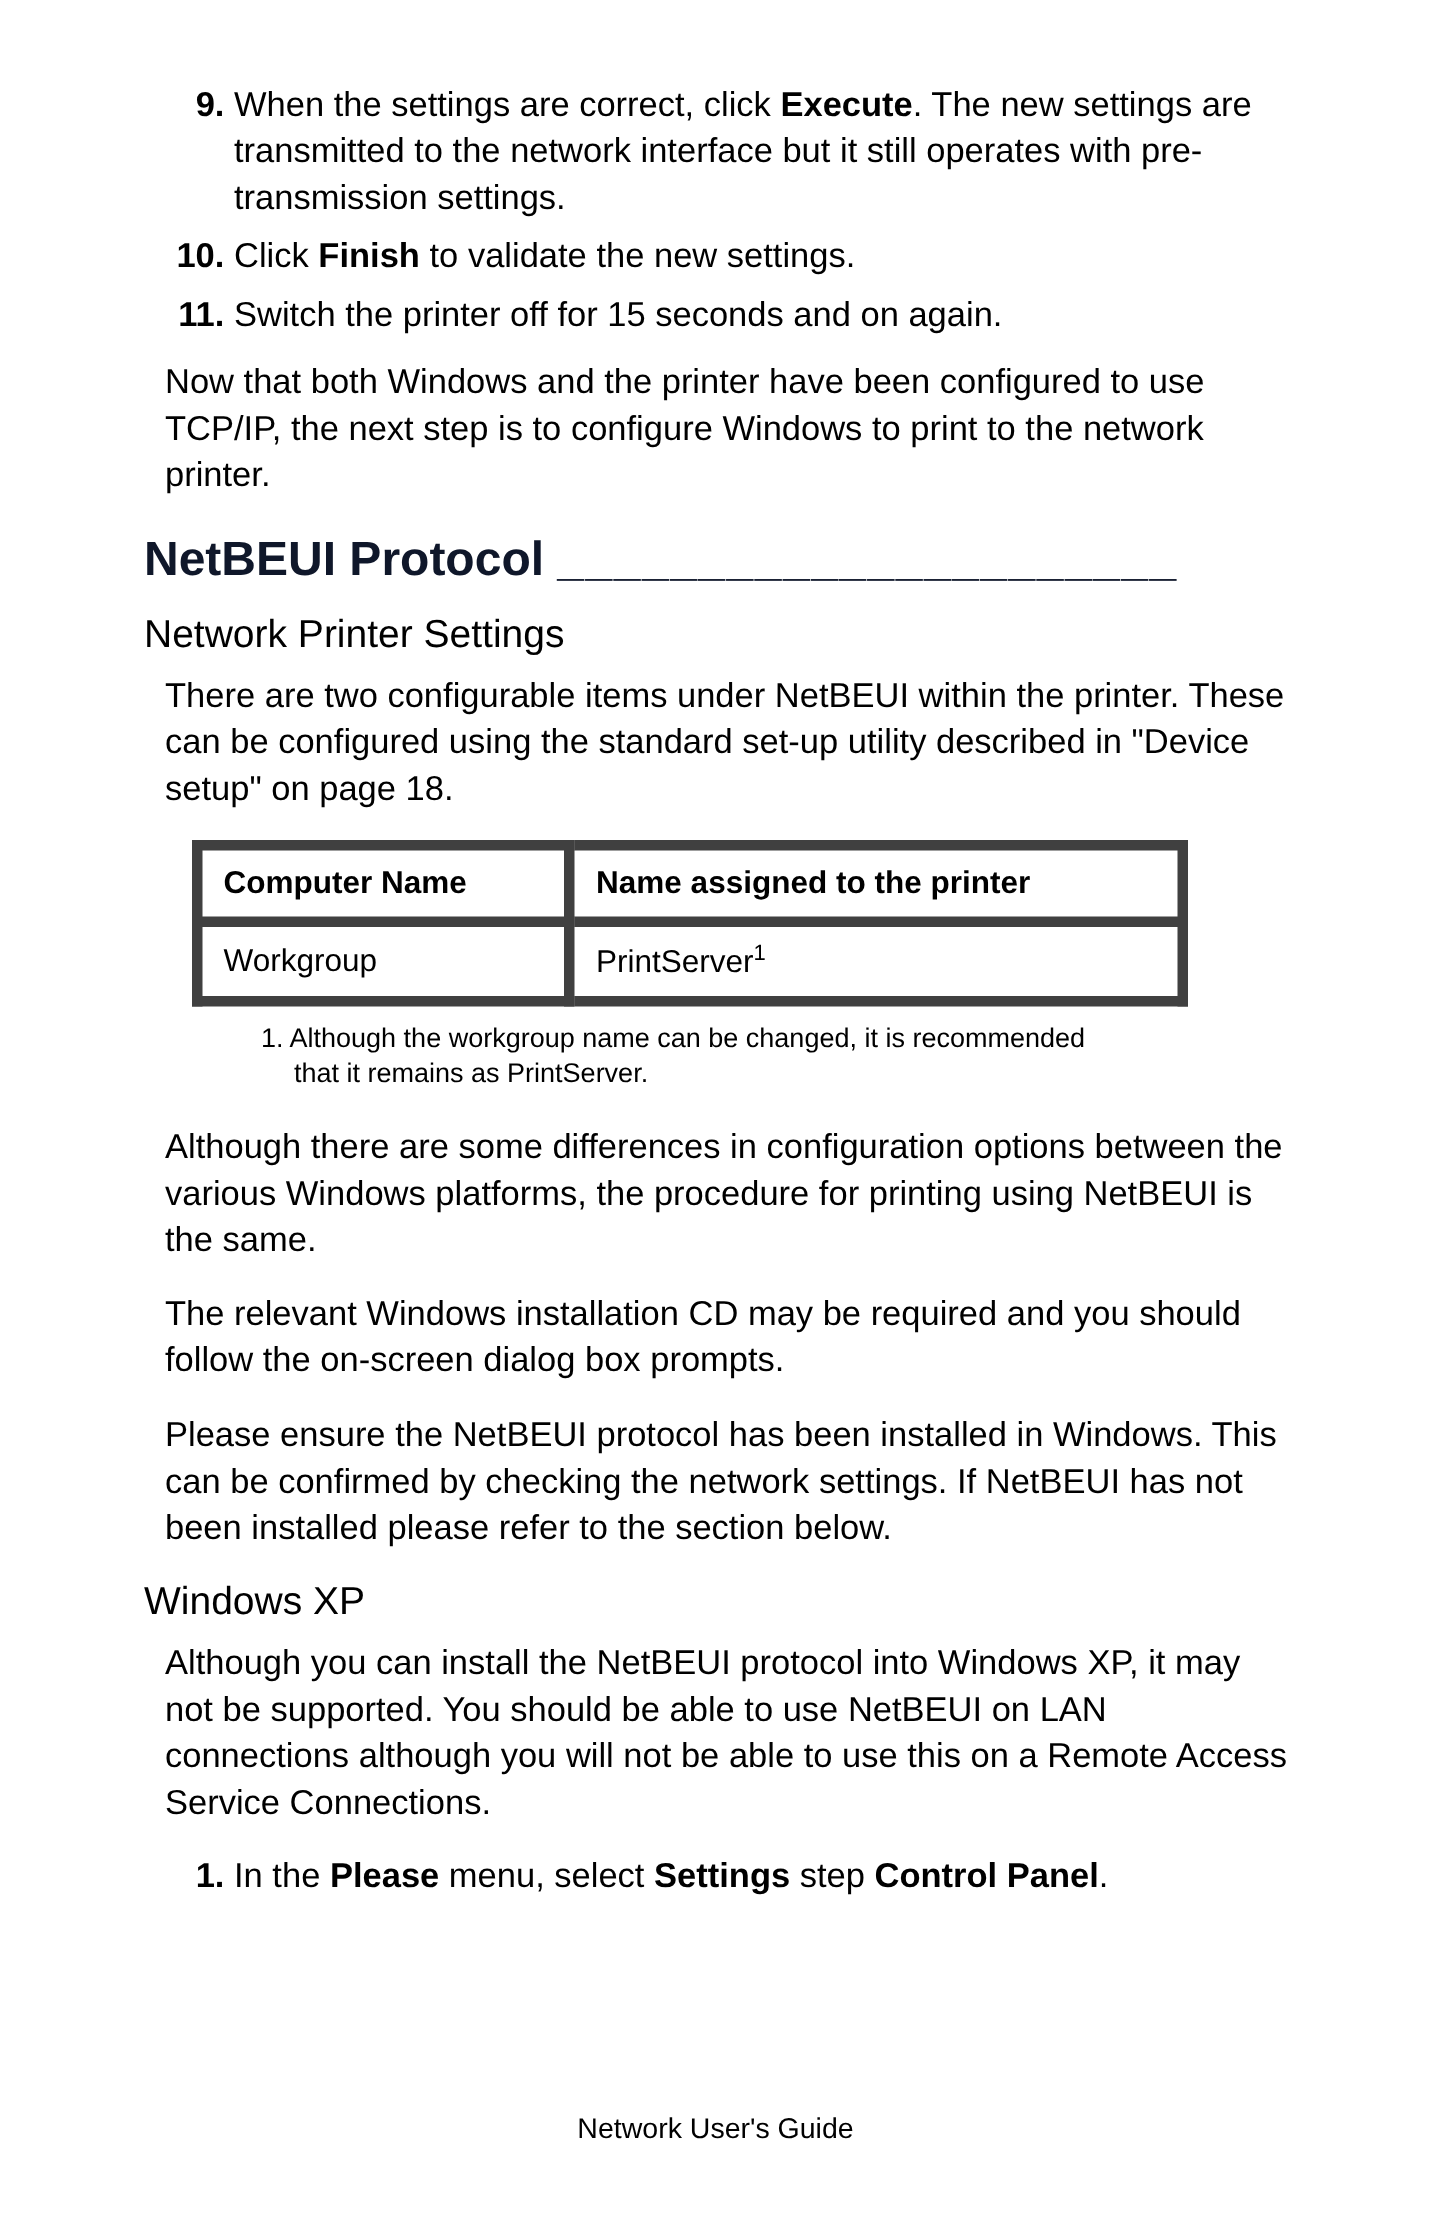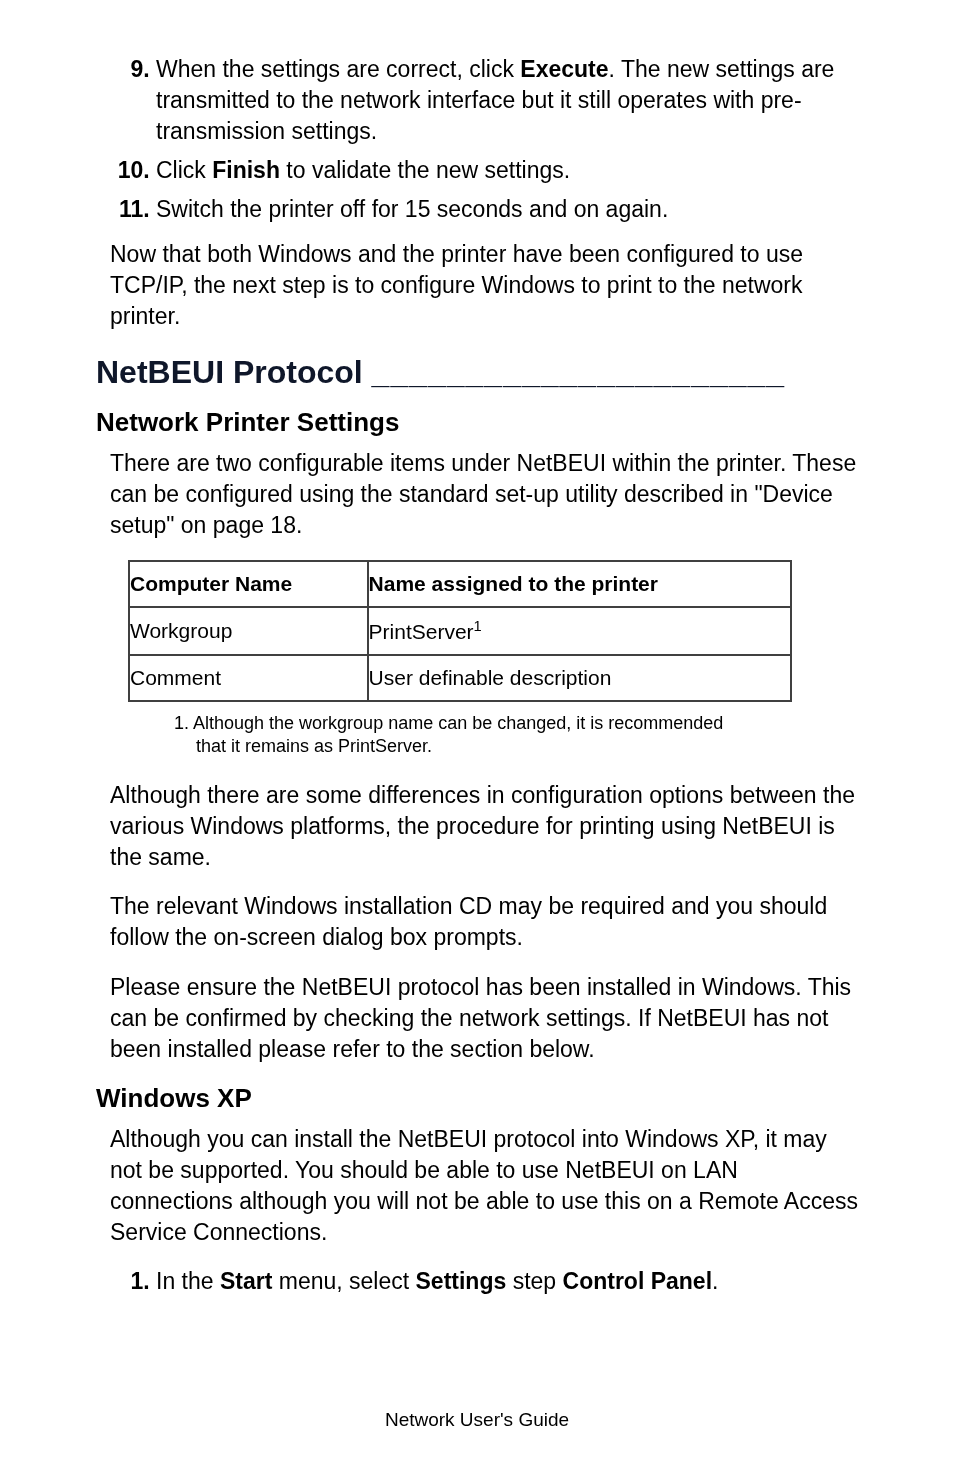--- a/index.html
+++ b/index.html
@@ -48,31 +48,31 @@
     font-weight: 700;
     margin: 22px 0 16px 0;
     white-space: nowrap;
     overflow: hidden;
   }
   h1.section-title .rule {
     letter-spacing: 1px;
   }
   h2.sub-title {
     font-size: 26px;
-    font-weight: 700;
+    font-weight: 400;
     margin: 0 0 10px 0;
   }
   table.props {
     border-collapse: collapse;
     margin: 10px 0 4px 32px;
     width: 664px;
   }
   table.props th, table.props td {
-    border: 2px solid #404040;
-    padding: 10px 0;
+    border: 7px solid #404040;
+    padding: 10px 14px;
     font-size: 21px;
     text-align: left;
     vertical-align: middle;
   }
   table.props th {
     font-weight: 700;
   }
   .footnote {
     font-size: 18px;
     line-height: 1.3;
@@ -125,39 +125,35 @@
         <tr>
       <th>Computer Name</th>
       <th>Name assigned to the printer</th>
     </tr>
     <tr>
       <td>Workgroup</td>
       <td>
         <span>PrintServer</span><span class="sup">1</span>
       </td>
     </tr>
-    <tr>
-      <td>Comment</td>
-      <td>User definable description</td>
-    </tr>
   </tbody>
     </table>
 
   <p class="footnote">1.  Although the workgroup name can be changed, it is recommended that it remains as PrintServer.</p>
 
   <p class="body-para indent">Although there are some differences in configuration options between the various Windows platforms, the procedure for printing using NetBEUI is the same.</p>
   <p class="body-para indent">The relevant Windows installation CD may be required and you should follow the on-screen dialog box prompts.</p>
   <p class="body-para indent">Please ensure the NetBEUI protocol has been installed in Windows. This can be confirmed by checking the network settings. If NetBEUI has not been installed please refer to the section below.</p>
 
   <h2 class="sub-title">Windows XP</h2>
   <p class="body-para indent">Although you can install the NetBEUI protocol into Windows XP, it may not be supported. You should be able to use NetBEUI on LAN connections although you will not be able to use this on a Remote Access Service Connections.</p>
 
   <ol class="sub-steps" start="1">
     <li>
-      <span>In the </span><span class="bold">Start</span><span> menu, select </span><span class="bold">Settings</span><span> step </span><span class="bold">Control Panel</span><span>.</span>
+      <span>In the </span><span class="bold">Please</span><span> menu, select </span><span class="bold">Settings</span><span> step </span><span class="bold">Control Panel</span><span>.</span>
     </li>
   </ol>
 
   <div class="footer">
     <div>Network User's Guide</div>
   </div>
 
 </div>
 
 </body></html>

